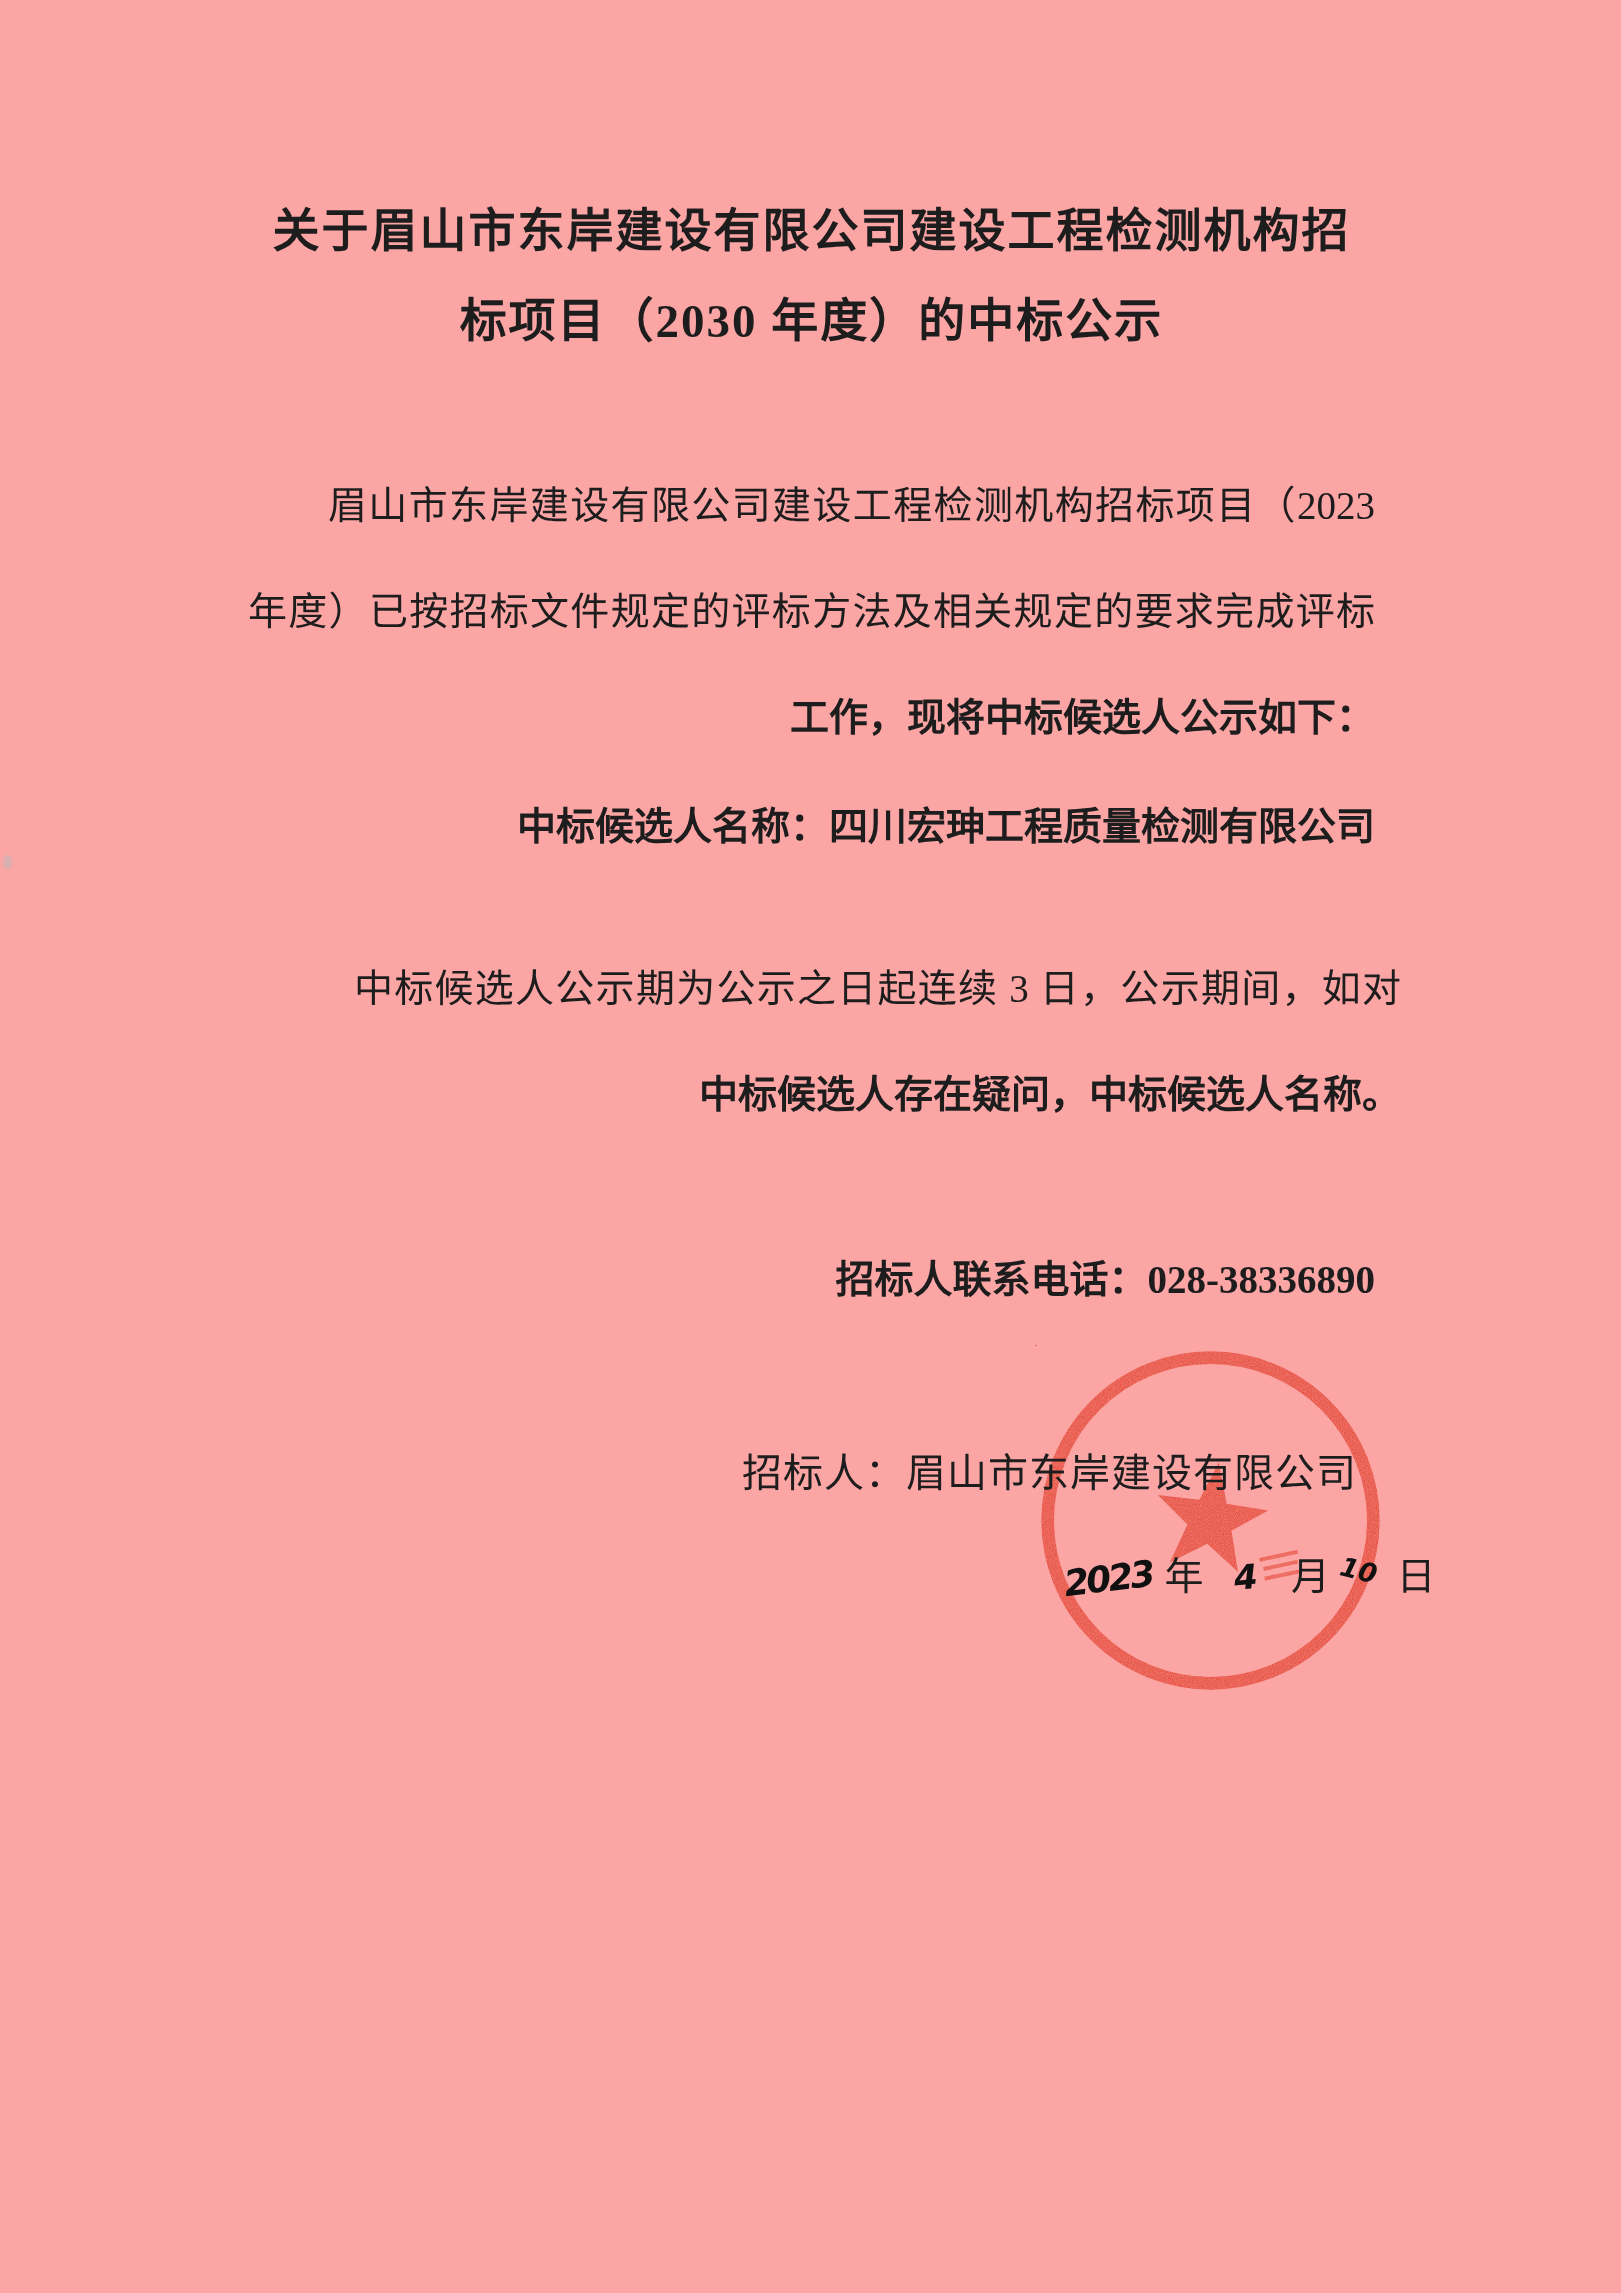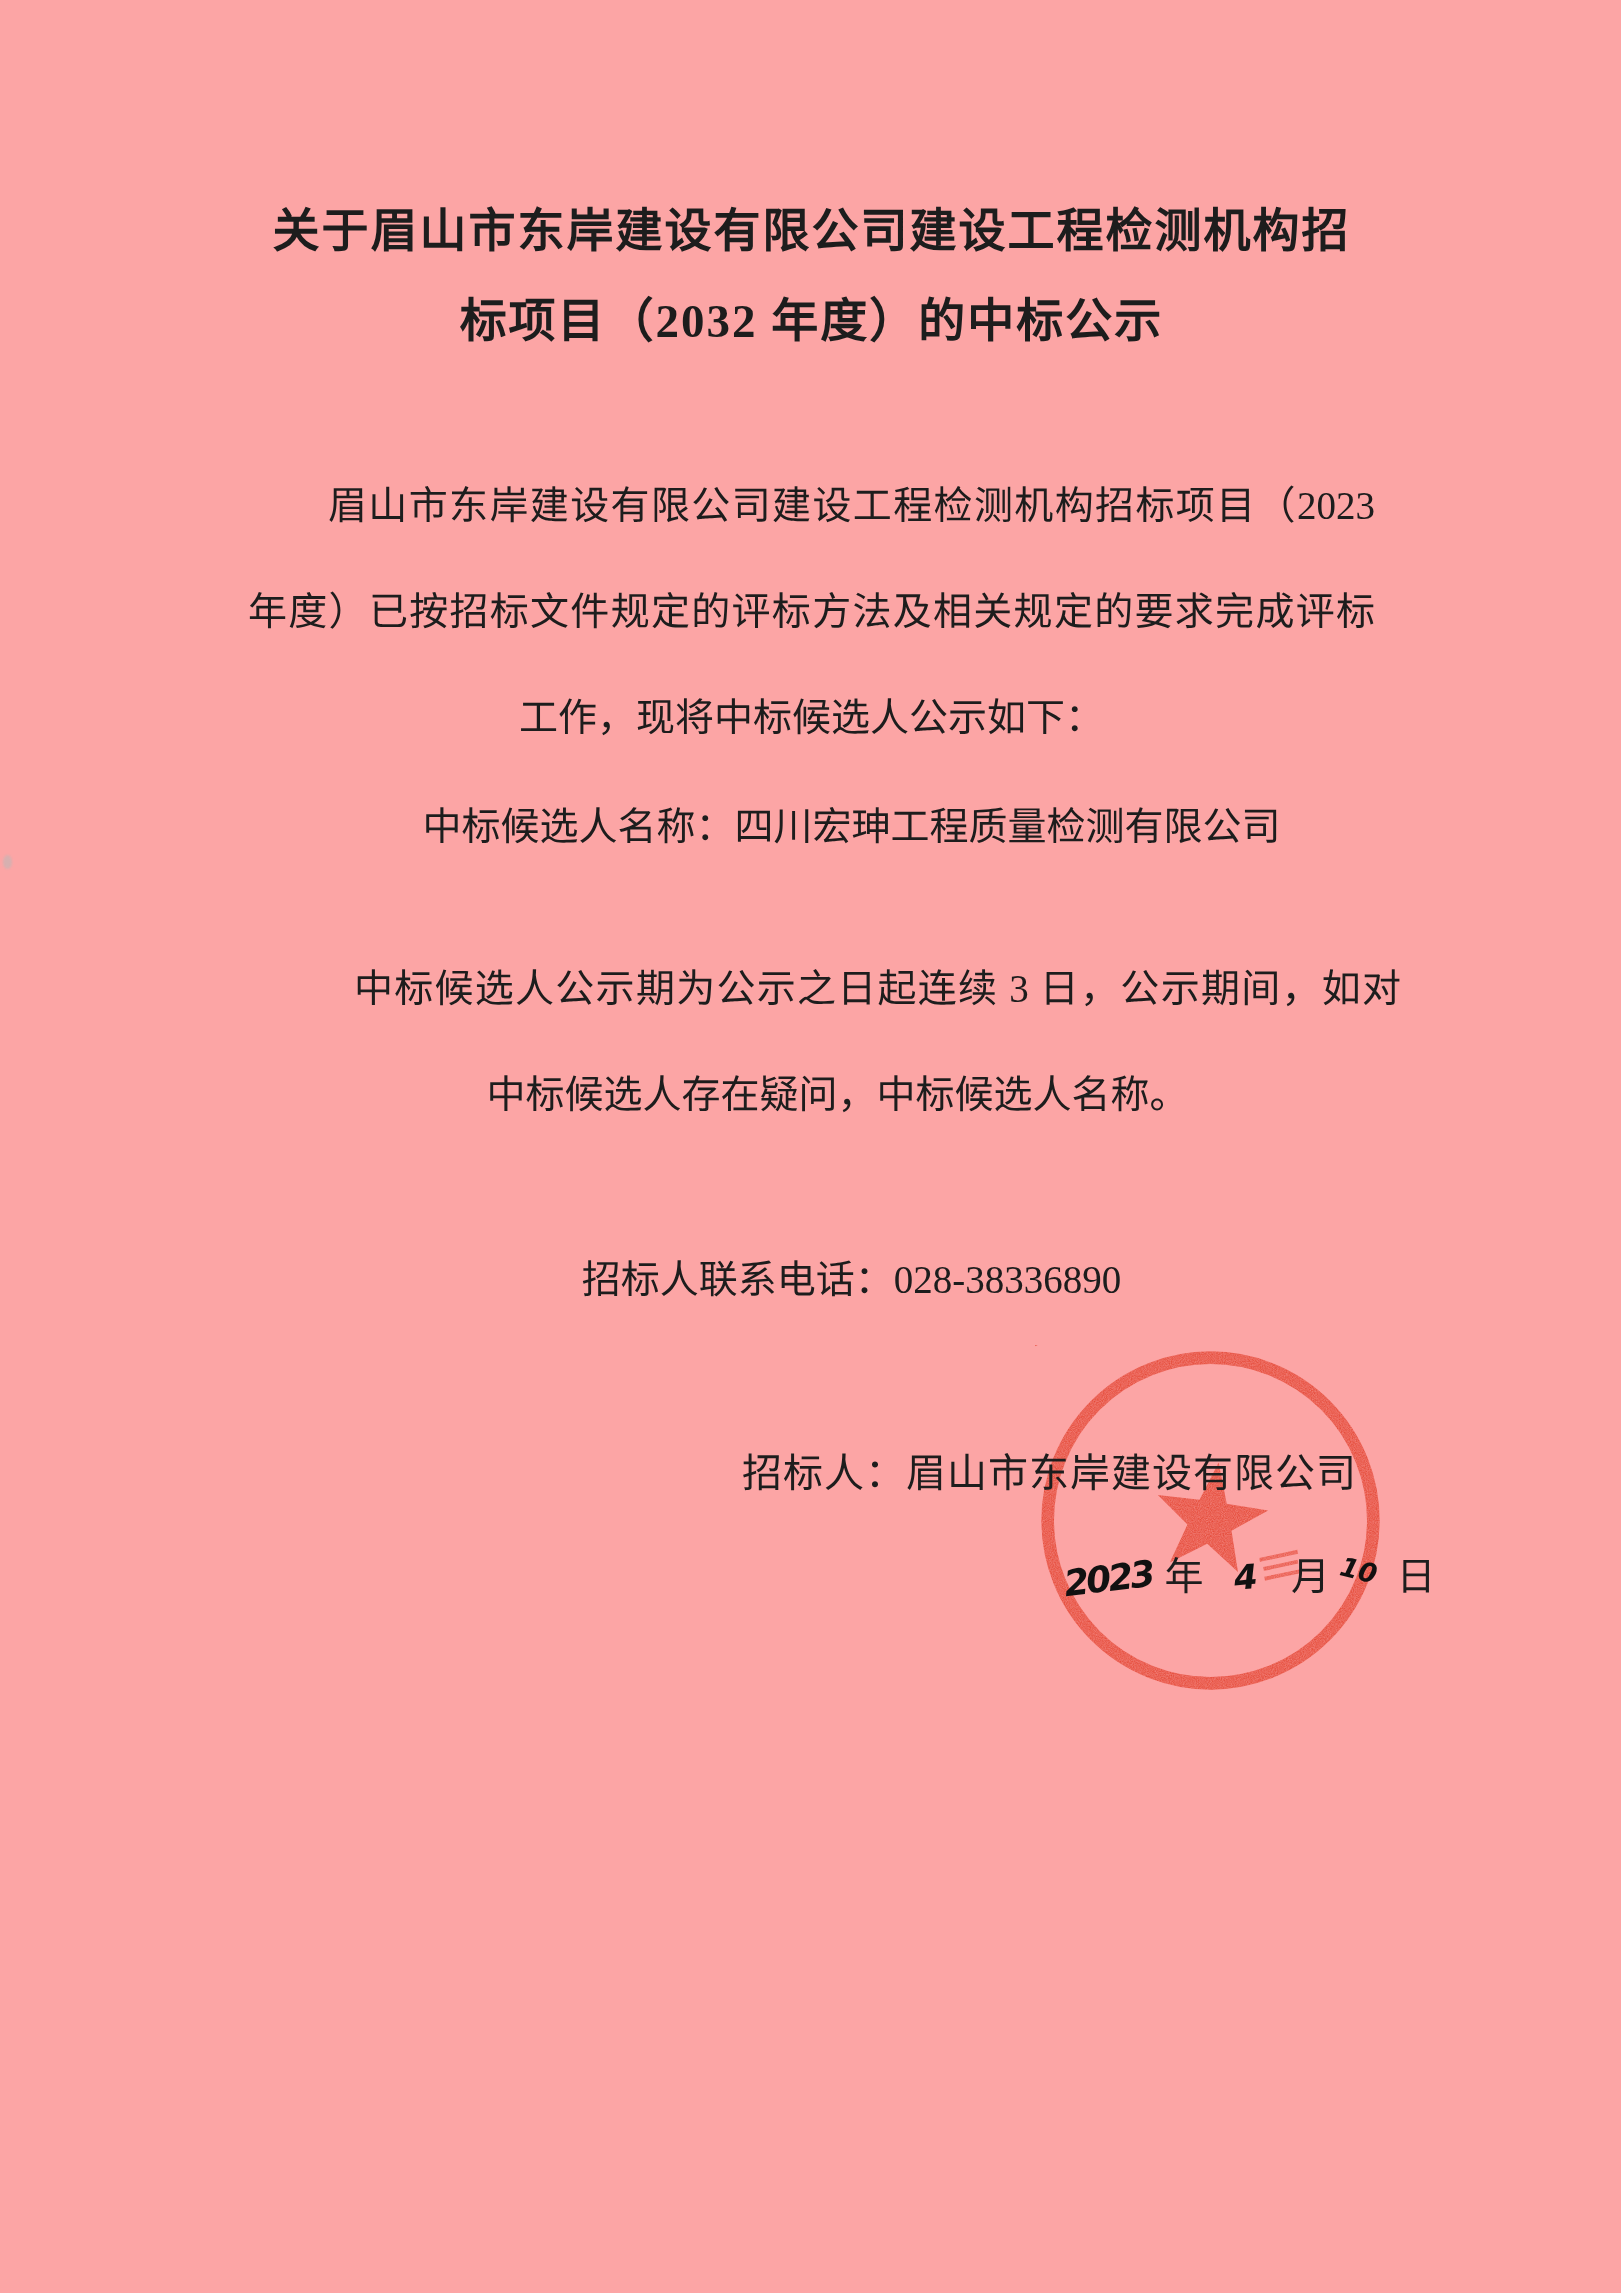--- a/index.html
+++ b/index.html
@@ -11,21 +11,21 @@
     color:#1d1d1d;
     overflow:hidden;
   }
   .title{
     position:absolute;top:186px;left:248px;width:1127px;
     text-align:center;font-size:47px;font-weight:700;
     line-height:90px;letter-spacing:2px;margin:0;
   }
   .para{position:absolute;left:248px;width:1127px;font-size:39px;line-height:106px;}
   .jline{text-align:justify;text-align-last:justify;}
-  .lline{text-align:center;}
+  .lline{text-align:right;font-weight:bold;}
   .indent{text-indent:80px;}
   .p1{top:453px;}
   .p2{top:774px;}
   .p3{top:936px;margin-left:26px;}
   .p4{top:1227px;}
   .sig{
     position:absolute;top:1441px;left:742px;
     font-size:40px;letter-spacing:1px;z-index:3;
   }
   .date-row{
@@ -52,21 +52,21 @@
     background:#b9b9b9;border-radius:50%;opacity:.55;filter:blur(1px);
   }
 </style>
 </head>
 <body>
 
 <div class="page">
 
   <h1 class="title">
     <div>关于眉山市东岸建设有限公司建设工程检测机构招</div>
-    <div>标项目（2032 年度）的中标公示</div>
+    <div>标项目（2030 年度）的中标公示</div>
   </h1>
 
   <div class="para p1">
     <div class="jline indent">眉山市东岸建设有限公司建设工程检测机构招标项目（2023</div>
     <div class="jline">年度）已按招标文件规定的评标方法及相关规定的要求完成评标</div>
     <div class="lline">工作，现将中标候选人公示如下：</div>
   </div>
 
   <div class="para p2">
     <div class="lline indent">中标候选人名称：四川宏珅工程质量检测有限公司</div>

